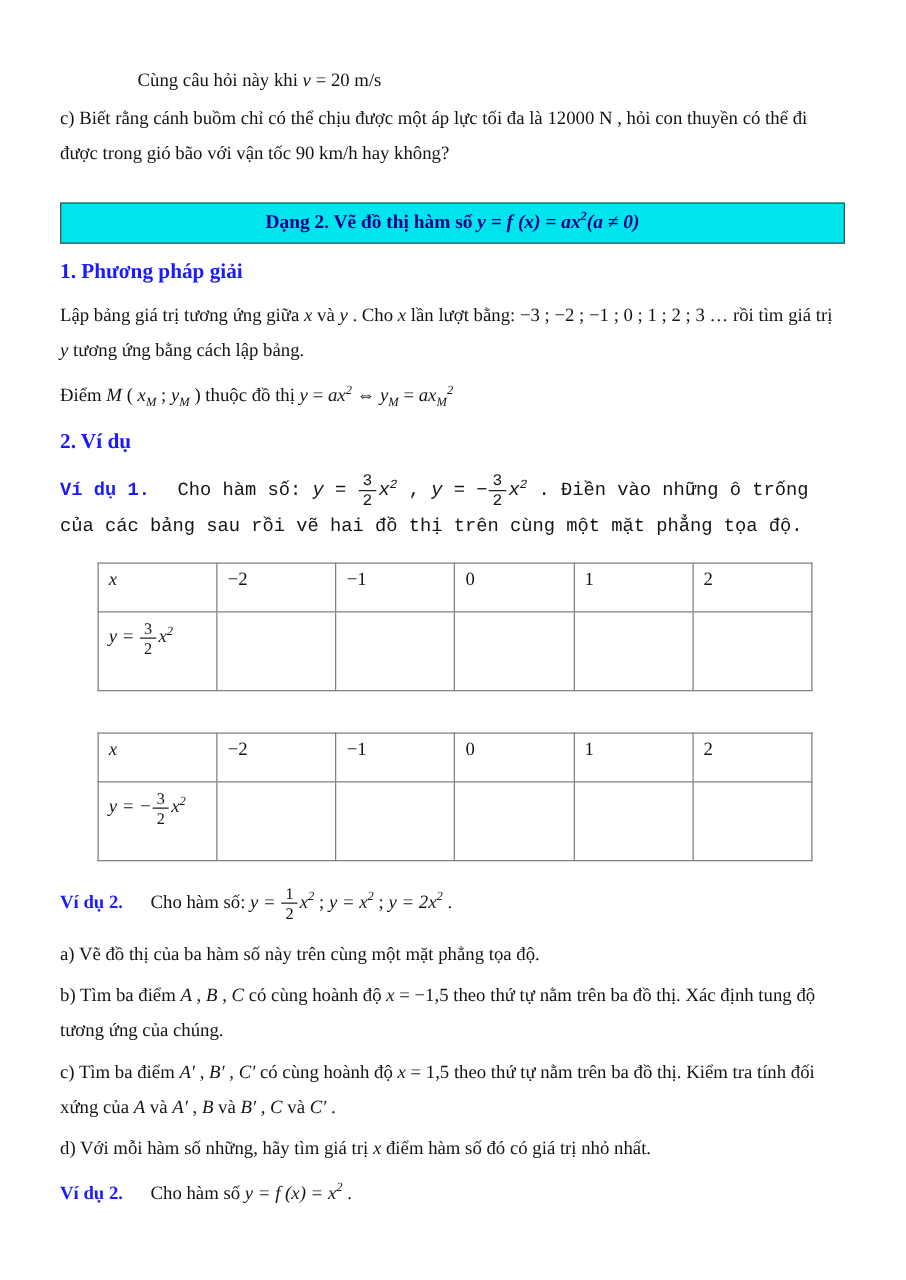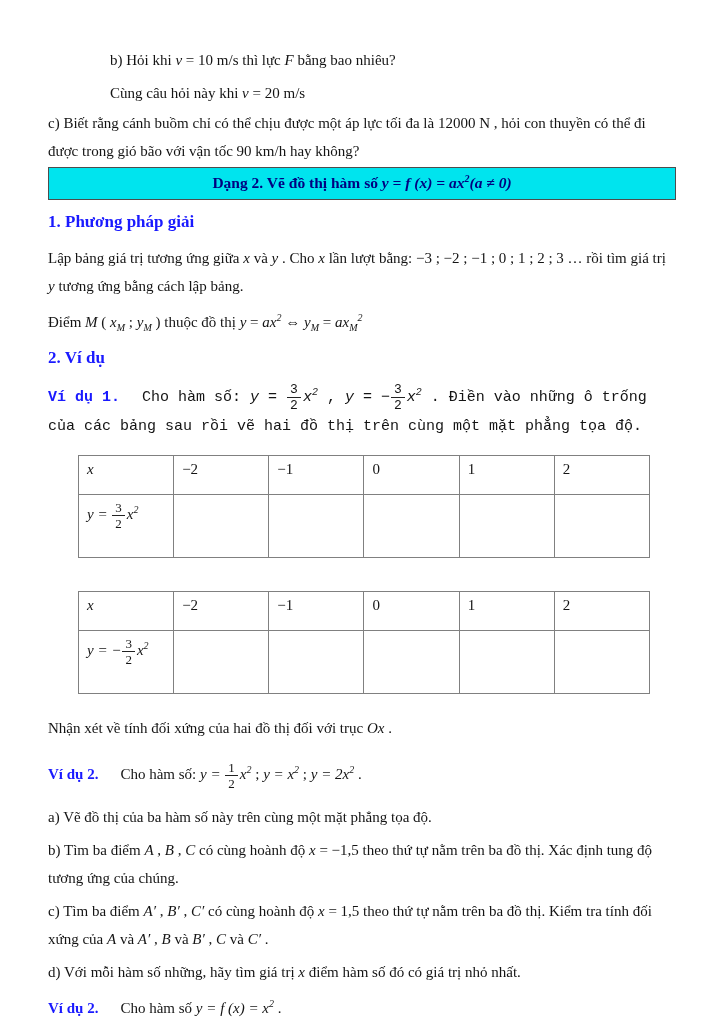--- a/index.html
+++ b/index.html
@@ -19,21 +19,21 @@
   .mt5{margin-top:5px;}
   .mt2{margin-top:2px;}
   .mt8{margin-top:8px;}
   .mt10{margin-top:10px;font-family:Liberation Mono, monospace;}
   .mt12{margin-top:12px;}
   .mt14{margin-top:14px;}
   .mt18{margin-top:18px;}
   .mt20{margin-top:20px;}
   .mt33{margin-top:33px;}
   .banner{
-    margin-top:2px;
+    margin-top:25px;
     background:#00e4ee;
     border:1px solid #4d4d4d;
     text-align:center;
     padding:3px 4px 4px;
     line-height:24px;
     font-weight:bold;
     color:#000080;
     font-size:15.5px;
   }
   .blue-h{
@@ -81,21 +81,20 @@
   tr.h-row td{height:28px;}
   tr.f-row td{height:52px;}
   tr.f-row td .frac{vertical-align:middle;}
   .cell-i{font-style:italic;}
 </style>
 </head>
 <body>
 
 <div class="page">
 
-  <p class="para indent"><span>b) Hỏi khi </span><span class="i">v</span><span> = 10 m/s thì lực </span><span class="i">F</span><span> bằng bao nhiêu?</span></p>
   <p class="para indent mt5"><span>Cùng câu hỏi này khi </span><span class="i">v</span><span> = 20 m/s</span></p>
   <p class="para mt2"><span>c)  Biết rằng cánh buồm chỉ có thể chịu được một áp lực tối đa là 12000 N , hỏi con thuyền có thể đi được trong gió bão với vận tốc 90 km/h hay không?</span></p>
 
   <div class="banner"><span class="b">Dạng 2. Vẽ đồ thị hàm số </span><span class="bi">y = f (x) = ax</span><sup class="b">2</sup><span class="bi">(a ≠ 0)</span></div>
 
   <h3 class="blue-h">1. Phương pháp giải</h3>
 
   <p class="para mt8"><span>Lập bảng giá trị tương ứng giữa </span><span class="i">x</span><span> và </span><span class="i">y</span><span> . Cho </span><span class="i">x</span><span> lần lượt bằng: −3 ; −2 ; −1 ;  0 ;  1 ;  2 ;  3 … rồi tìm giá trị </span><span class="i">y</span><span>  tương ứng bằng cách lập bảng.</span></p>
   <p class="para mt8"><span>Điểm </span><span class="i">M</span><span> ( </span><span class="i">x</span><sub>M</sub><span> ; </span><span class="i">y</span><sub>M</sub><span> )  thuộc đồ thị  </span><span class="i">y</span><span> = </span><span class="i">ax</span><sup>2</sup><span> ⇔ </span><span class="i">y</span><sub>M</sub><span> = </span><span class="i">ax</span><sub>M</sub><sup>2</sup></p>
 
@@ -150,21 +149,20 @@
             </span><span class="i">x</span><sup>2</sup></td>
       <td></td>
       <td></td>
       <td></td>
       <td></td>
       <td></td>
     </tr>
   </tbody>
     </table>
 
-  <p class="para mt20"><span>Nhận xét về tính đối xứng của hai đồ thị đối với trục </span><span class="i">Ox</span><span> .</span></p>
 
   <p class="para mt18"><span class="blue-label">Ví dụ 2.</span><span><span>Cho hàm số:  </span><span class="i">y = </span><span class="frac">
           <span class="num">1</span>
           <span class="den">2</span>
         </span><span class="i">x</span><sup>2</sup><span> ;  </span><span class="i">y = x</span><sup>2</sup><span> ;  </span><span class="i">y = 2x</span><sup>2</sup><span> .</span></span></p>
 
   <p class="para mt12"><span>a) Vẽ đồ thị của ba hàm số này trên cùng một mặt phẳng tọa độ.</span></p>
   <p class="para mt5"><span>b) Tìm ba điểm </span><span class="i">A</span><span> , </span><span class="i">B</span><span> , </span><span class="i">C</span><span>  có cùng hoành độ  </span><span class="i">x</span><span> = −1,5 theo thứ tự nằm trên ba đồ thị. Xác định tung độ tương ứng của chúng.</span></p>
   <p class="para mt5"><span>c) Tìm ba điểm </span><span class="i">A′</span><span> ,  </span><span class="i">B′</span><span> ,  </span><span class="i">C′</span><span>  có cùng hoành độ  </span><span class="i">x</span><span> = 1,5 theo thứ tự nằm trên ba đồ thị. Kiểm tra tính đối xứng của  </span><span class="i">A</span><span>  và  </span><span class="i">A′</span><span> ,  </span><span class="i">B</span><span>  và  </span><span class="i">B′</span><span> ,  </span><span class="i">C</span><span>  và  </span><span class="i">C′</span><span> .</span></p>
   <p class="para mt5"><span>d) Với mỗi hàm số những, hãy tìm giá trị </span><span class="i">x</span><span>  điểm hàm số đó có giá trị nhỏ nhất.</span></p>

